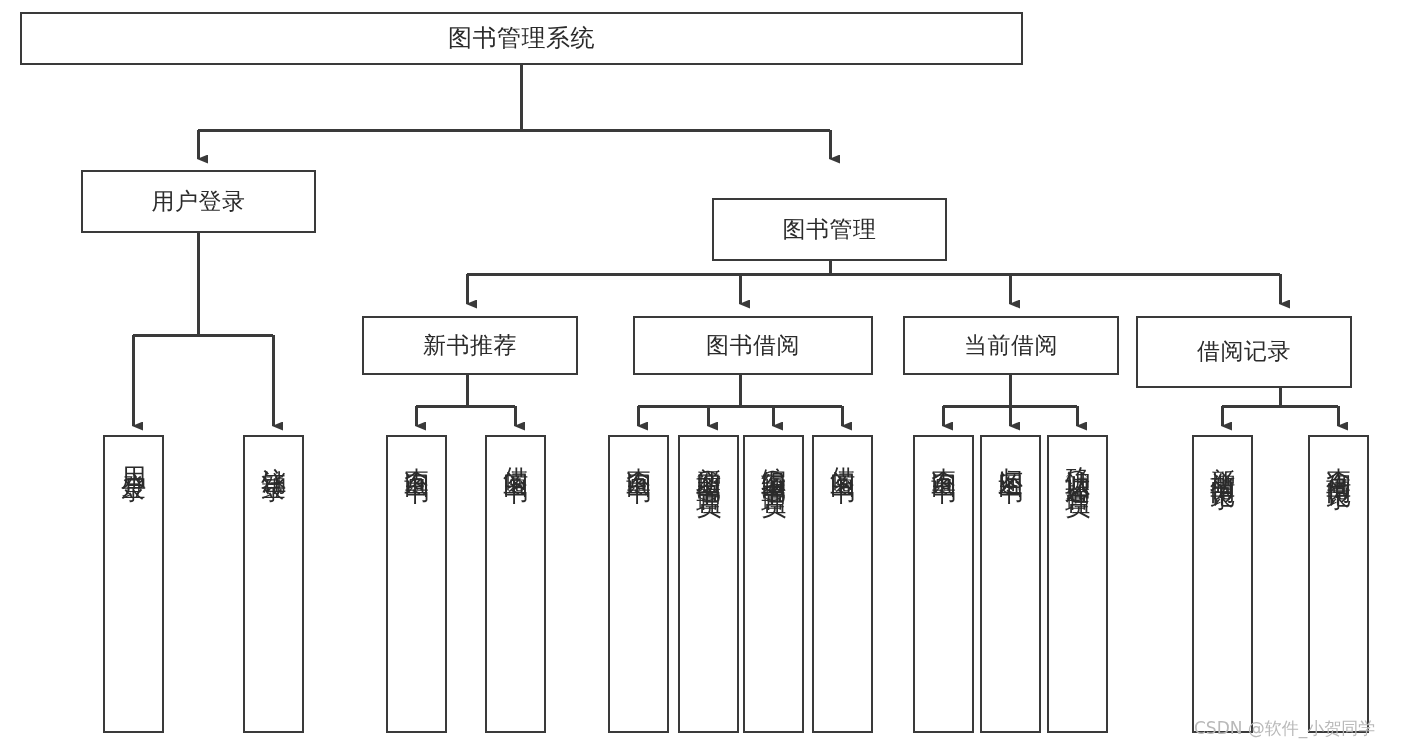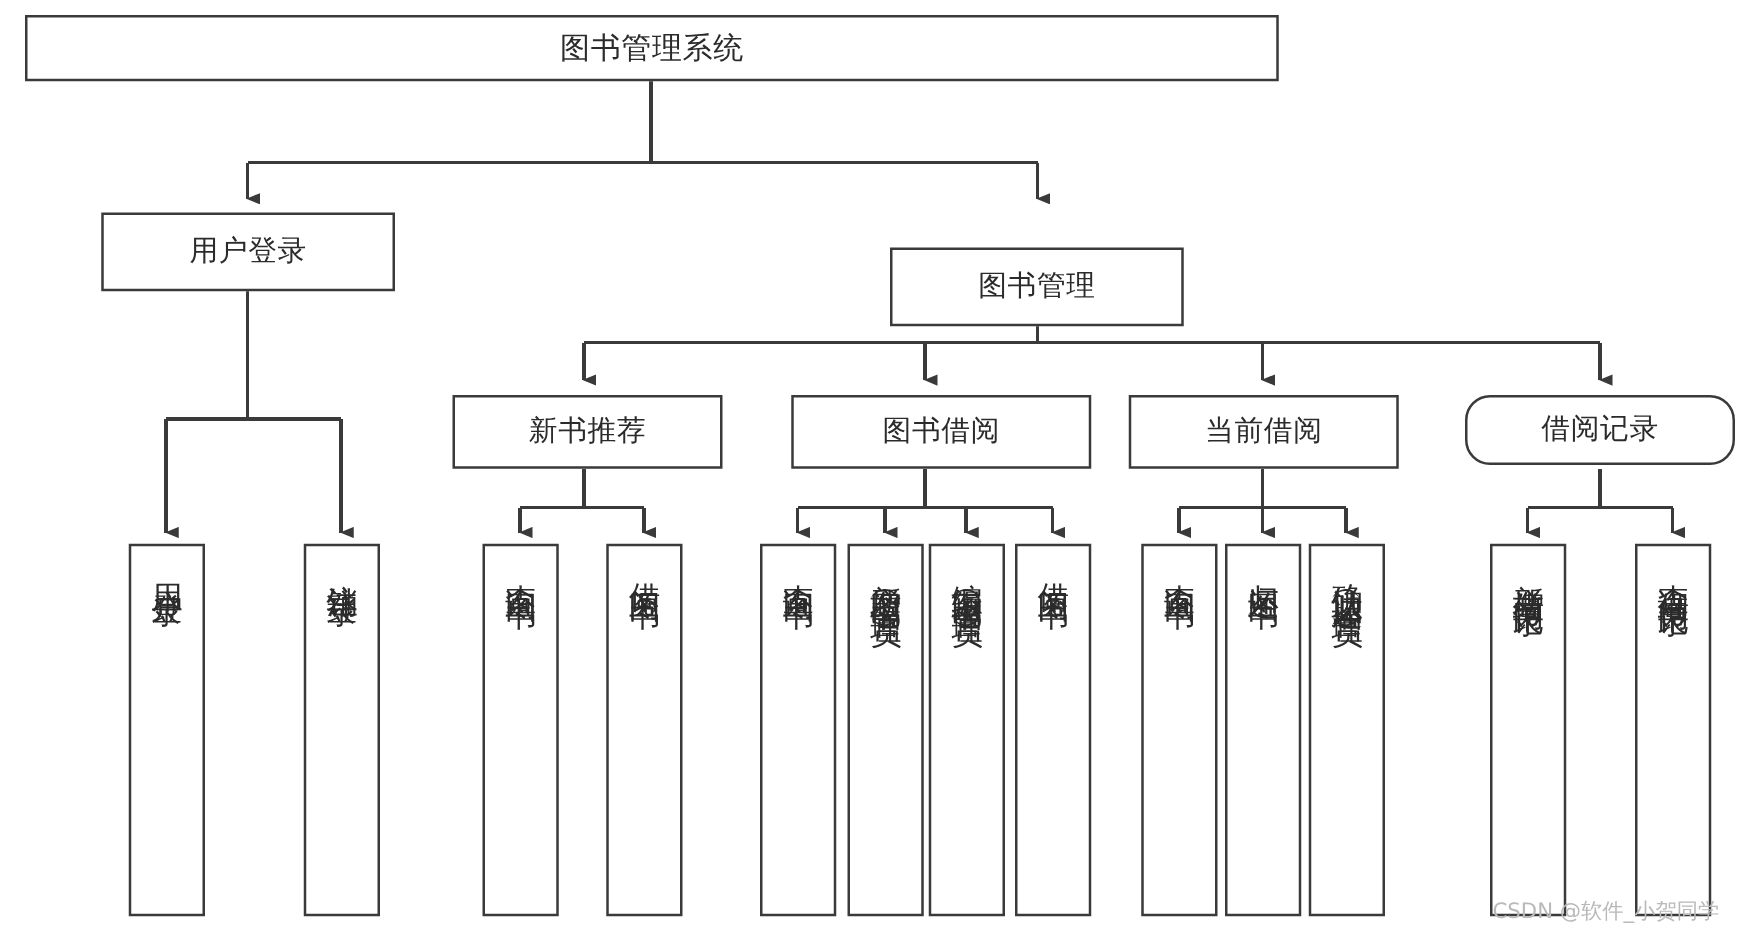--- a/index.html
+++ b/index.html
@@ -146,21 +146,21 @@
   </div>
 
   <div class="node horizontal" style="left:633px; top:316px; width:240px; height:59px;">
     <span class="label">图书借阅</span>
   </div>
 
   <div class="node horizontal" style="left:903px; top:316px; width:216px; height:59px;">
     <span class="label">当前借阅</span>
   </div>
 
-  <div class="node horizontal" style="left:1172px; top:316px; width:216px; height:56px;border-radius:20px;">
+  <div class="node horizontal" style="left:1136px; top:316px; width:216px; height:72px;">
     <span class="label">借阅记录</span>
   </div>
 
   <div class="node vertical" style="left:103px; top:435px; width:61px; height:298px;">
     <span class="label">用户登录</span>
   </div>
 
   <div class="node vertical" style="left:243px; top:435px; width:61px; height:298px;">
     <span class="label">注销登录</span>
   </div>

